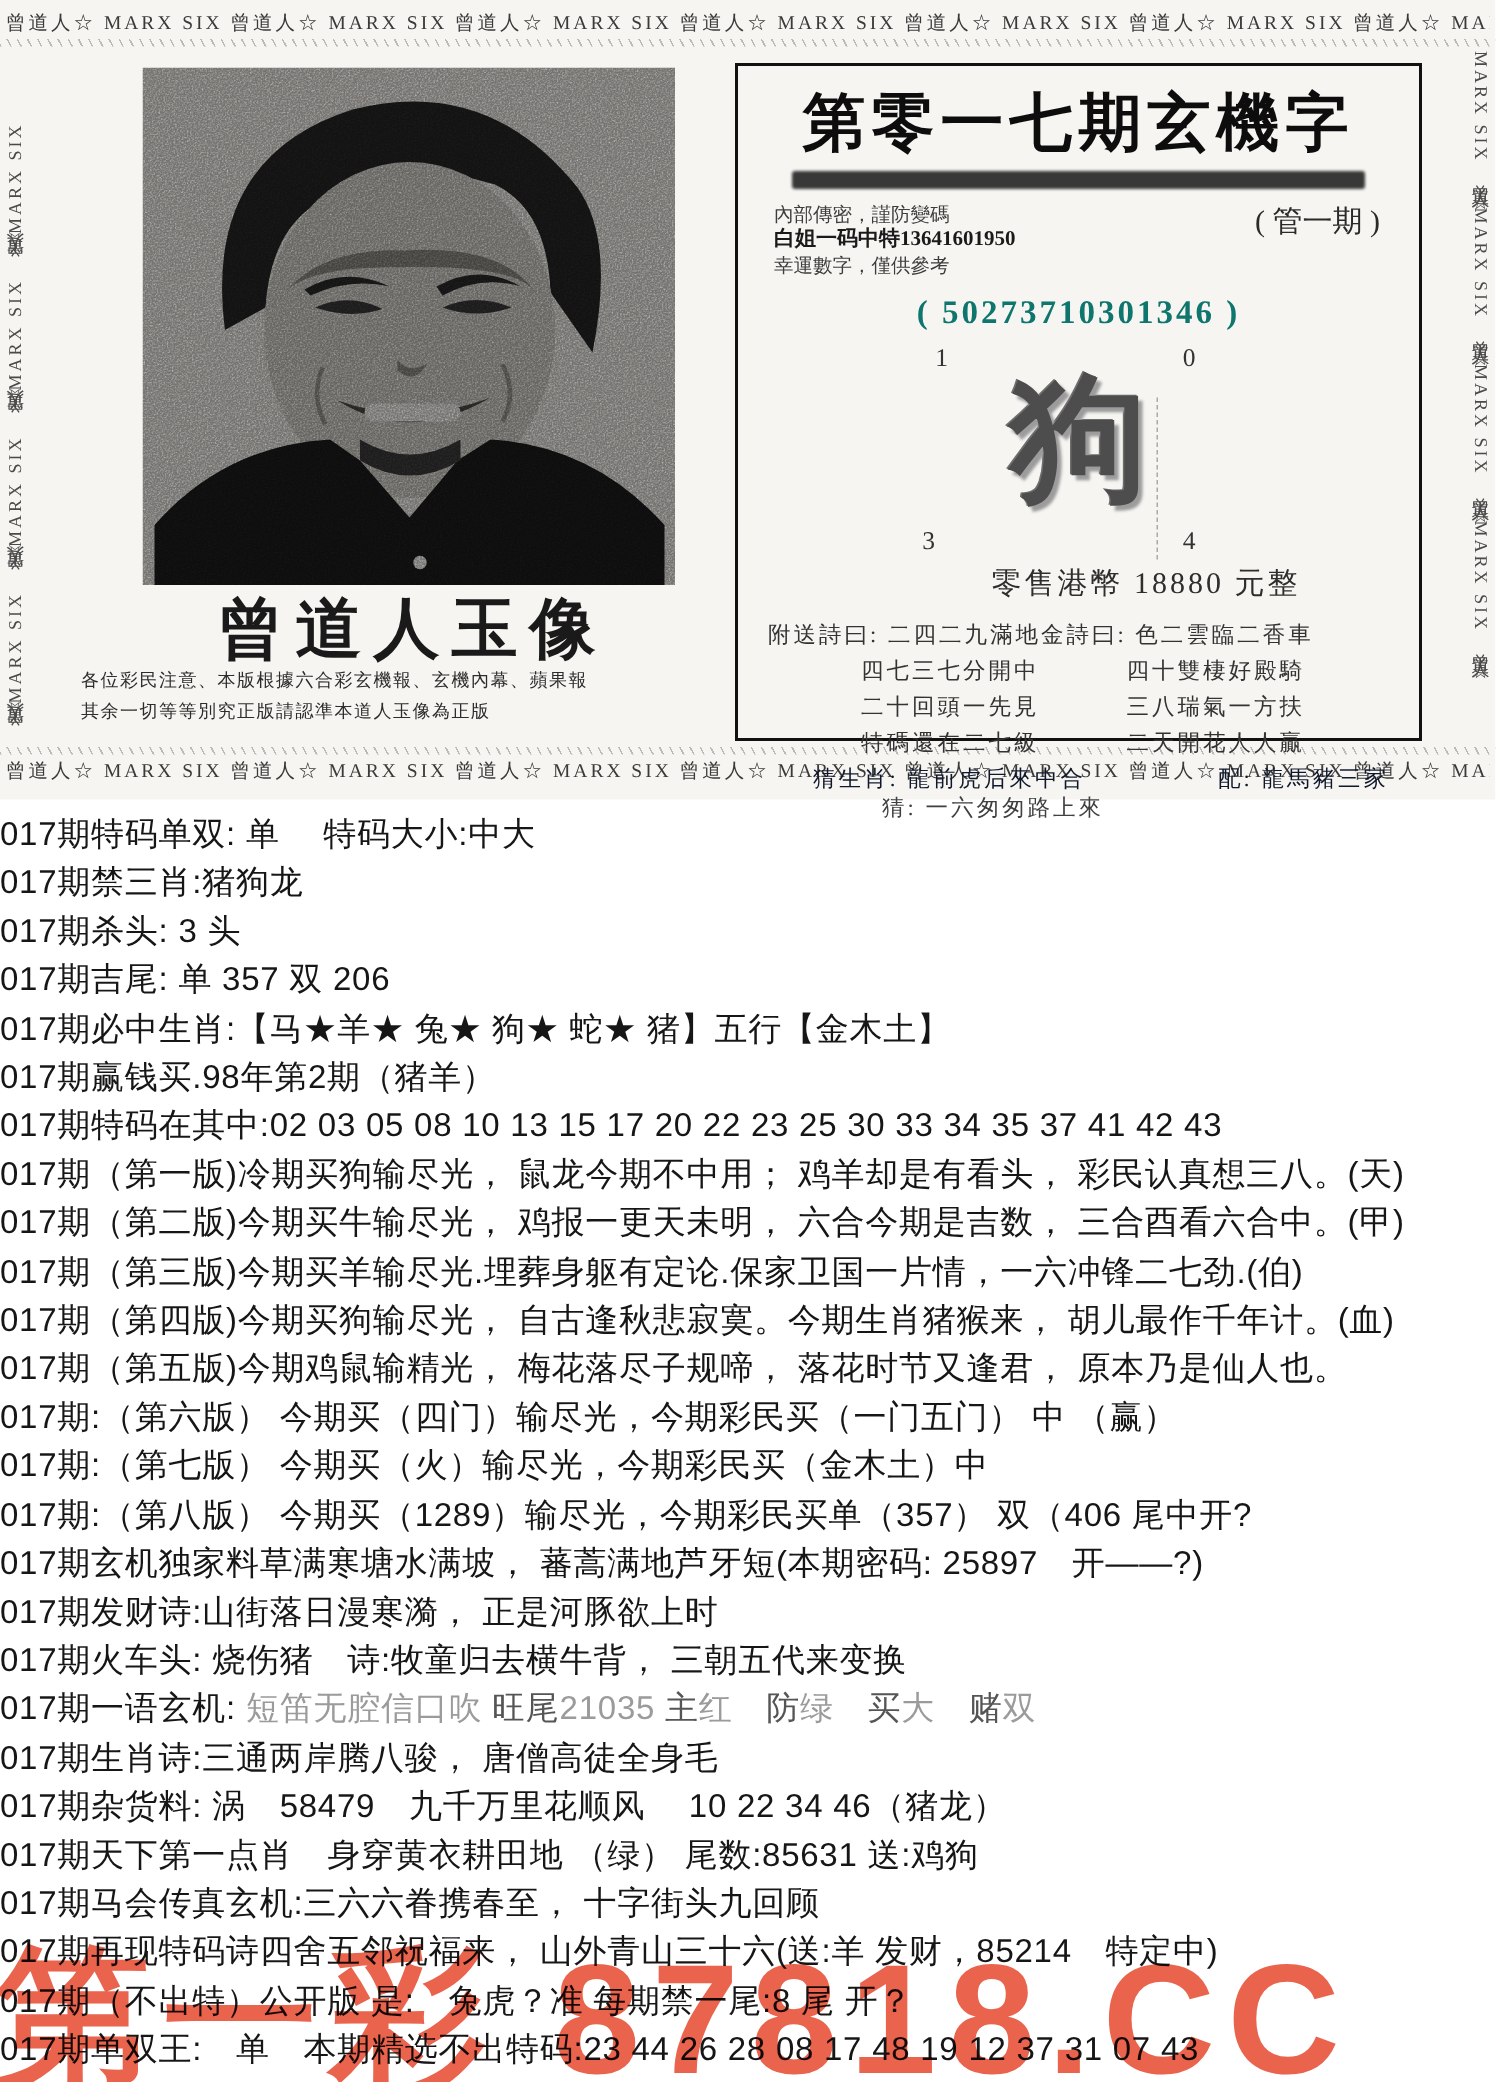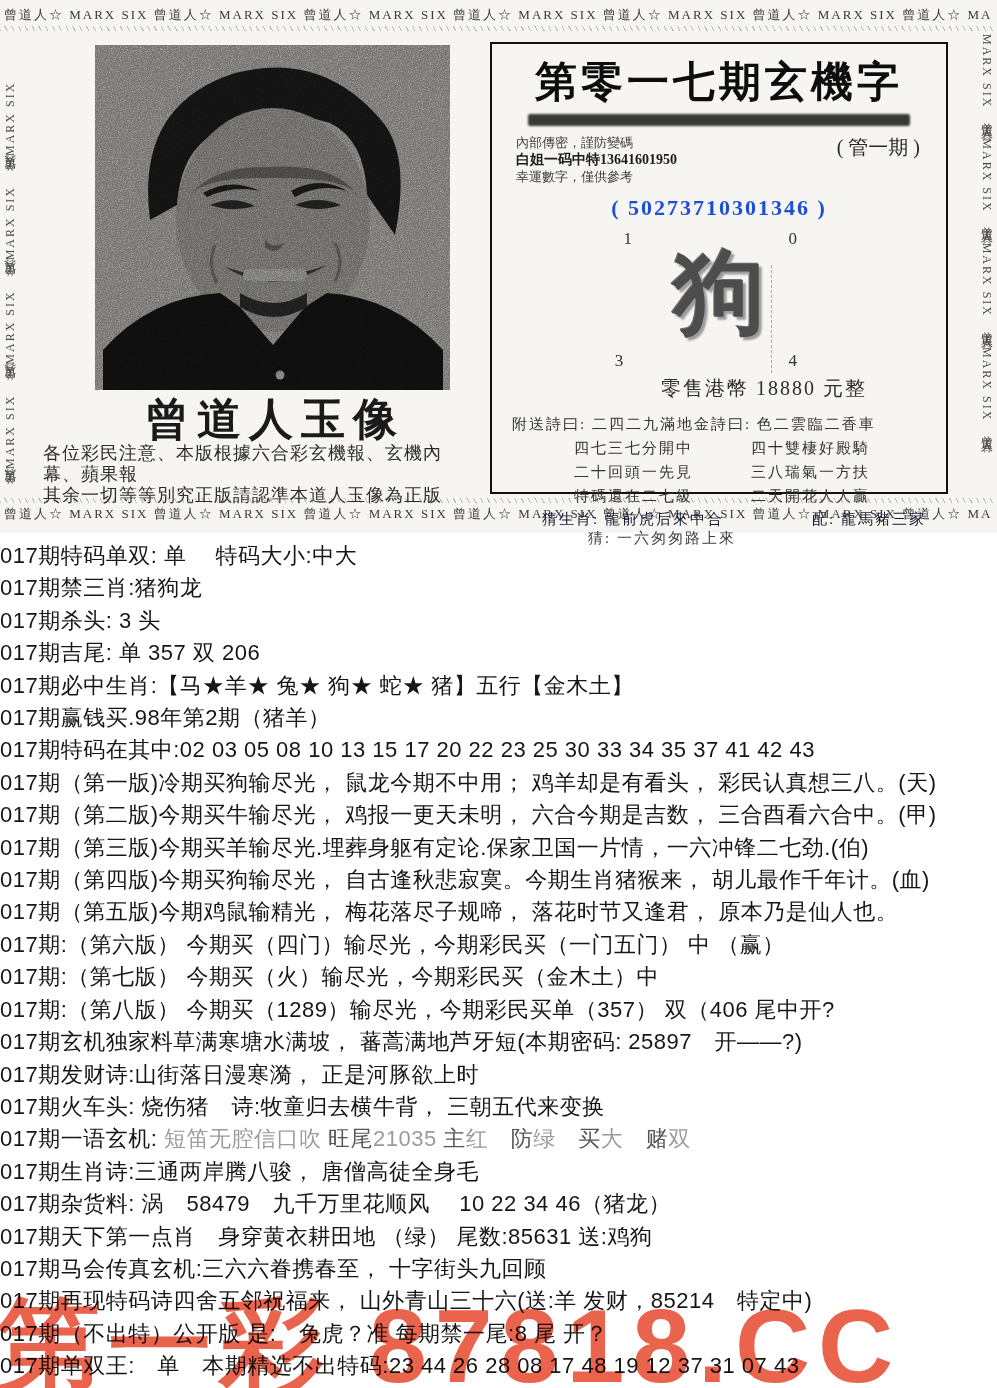--- a/index.html
+++ b/index.html
@@ -30,41 +30,41 @@
   .vside-left { left:2px; transform:rotate(180deg); }
   .vside-right { left:975px; }
   
   .photo { position:absolute; left:95px; top:45px; width:355px; height:345px; }
   .caption {
     position:absolute; left:70px; top:390px; width:410px; text-align:center;
     font-family:"Liberation Serif", serif; font-weight:bold; font-size:44px; color:#1a1a1a;
     letter-spacing:8px;
   }
   .notice {
-    position:absolute; left:43px; top:443px; width:430px;
-    font-size:18px; color:#2c2c2c; line-height:21px; letter-spacing:1px;
+    position:absolute; left:54px; top:443px; width:430px;
+    font-size:12px; color:#2c2c2c; line-height:21px; letter-spacing:1px;
   }
   
   .mbox {
     position:absolute; left:490px; top:42px; width:458px; height:452px;
     border:2px solid #111; background:transparent; padding:8px 10px 0 10px;
   }
   .mbox-title {
     text-align:center; font-family:"Liberation Serif", serif; font-weight:bold;
     font-size:42px; letter-spacing:4px; color:#0d0d0d; margin-top:2px;
   }
   .smudge {
     height:12px; width:88%; margin:4px auto 6px auto; background:#181818;
     border-radius:2px; filter:blur(1.1px); opacity:.85;
   }
   .mbox-info { display:flex; justify-content:space-between; padding:2px 6px 0 14px; }
   .mbox-notes { font-size:13px; color:#3d3d3d; line-height:17px; font-family:"Liberation Serif", serif; }
   .mbox-notes .bold { font-weight:bold; color:#1a1a1a; font-size:14px; }
   .period-note { font-size:20px; color:#2a2a2a; font-family:"Liberation Serif", serif; padding-right:10px; }
-  .serial { text-align:center; font-size:22px; font-weight:bold; color:#1d4ed8; letter-spacing:2px; margin-top:10px; font-family:"Liberation Serif", serif; }
+  .serial { text-align:center; font-size:22px; font-weight:bold; color:#0f766e; letter-spacing:2px; margin-top:10px; font-family:"Liberation Serif", serif; }
   .zodiac { position:relative; height:148px; margin-top:4px; }
   .zodiac:after { content:""; position:absolute; left:62%; top:40px; bottom:0; border-left:1px dashed #aaa; }
   .zchar {
     position:absolute; left:50%; top:46%; transform:translate(-50%,-50%);
     font-family:"Liberation Serif", serif; font-weight:bold; font-size:92px; color:#4d4d4d;
     text-shadow:3px 3px 2px #9c9c9c, -1px -1px 0 #6e6e6e;
   }
   .znum { position:absolute; font-size:17px; color:#333; font-family:"Liberation Serif", serif; }
   .znum.tl { left:28%; top:4px; } .znum.tr { left:66%; top:4px; }
   .znum.bl { left:26%; bottom:2px; } .znum.br { left:66%; bottom:2px; }

